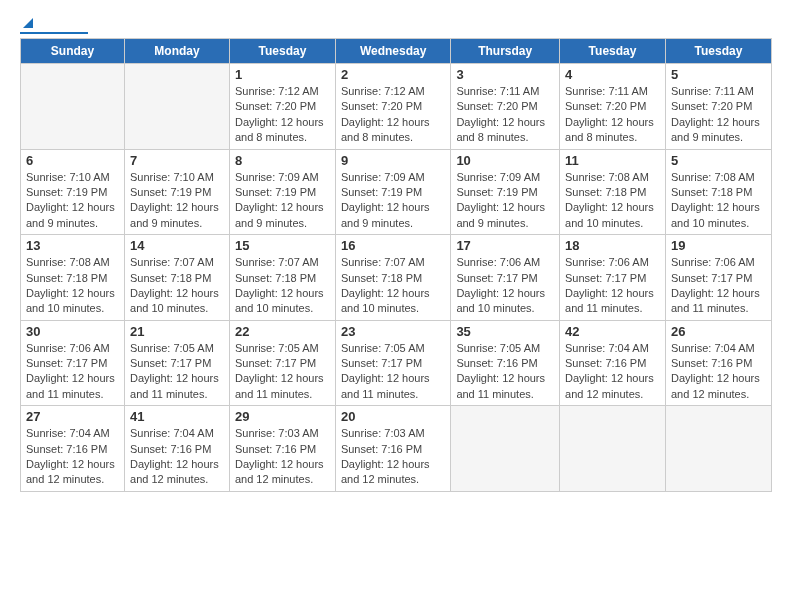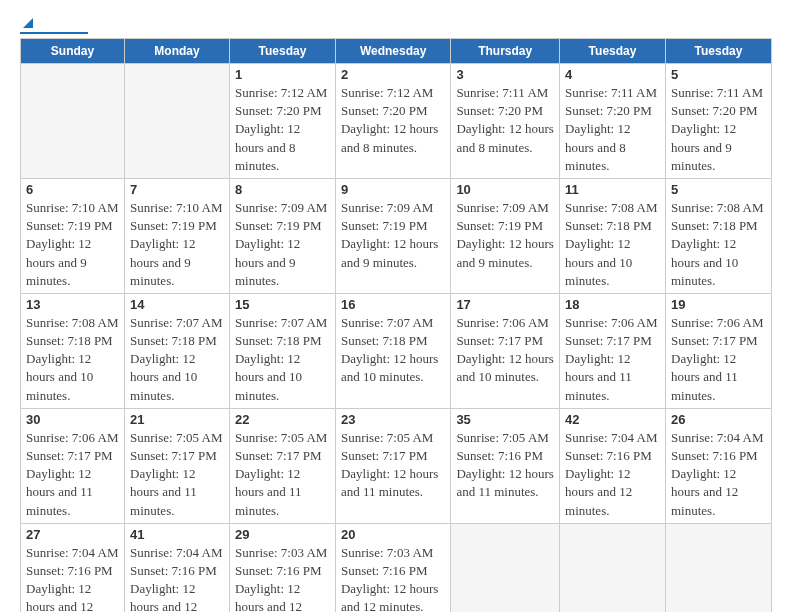--- a/index.html
+++ b/index.html
@@ -67,24 +67,23 @@
       background: #f5f5f5;
     }
     .day-number {
       font-size: 13px;
       font-weight: bold;
       color: #333;
       display: block;
       margin-bottom: 2px;
     }
     .day-info {
-      font-size: 13px;
+      font-size: 11px;
       color: #444;
       line-height: 1.4;
-      font-family: Liberation Serif, serif;
     }
   </style>
 </head>
 <body>
 
 <div class="page">
   <div class="header">
     <div class="logo">
       <div style="display:flex;align-items:center;">
         <span style="font-size:18px;font-weight:bold;color:#003366;"></span>

